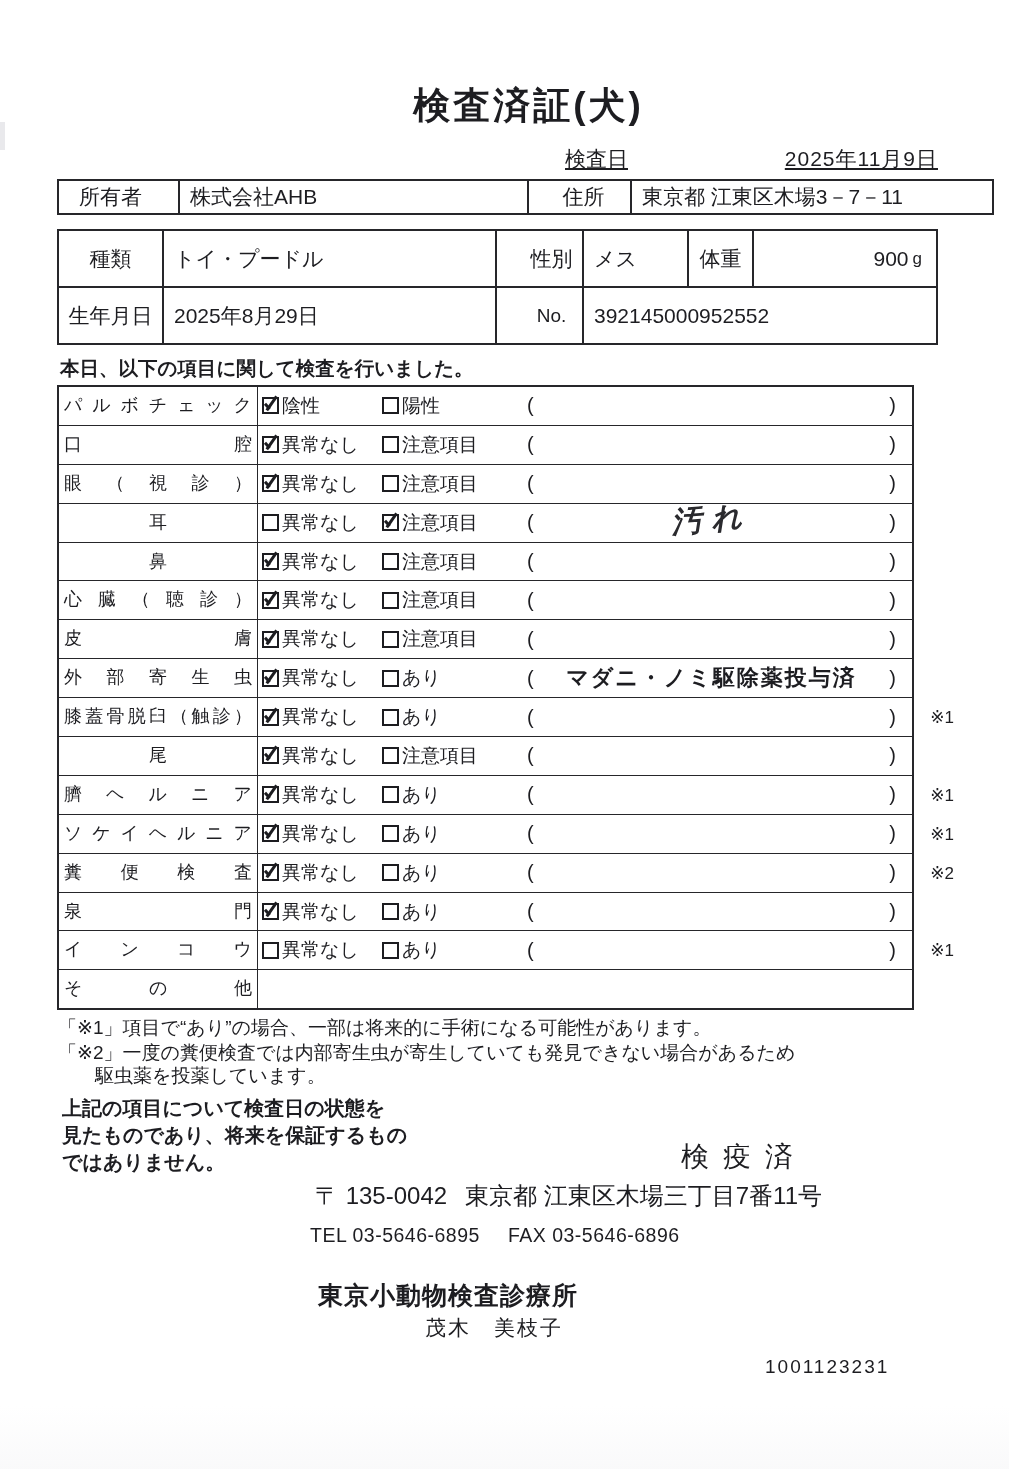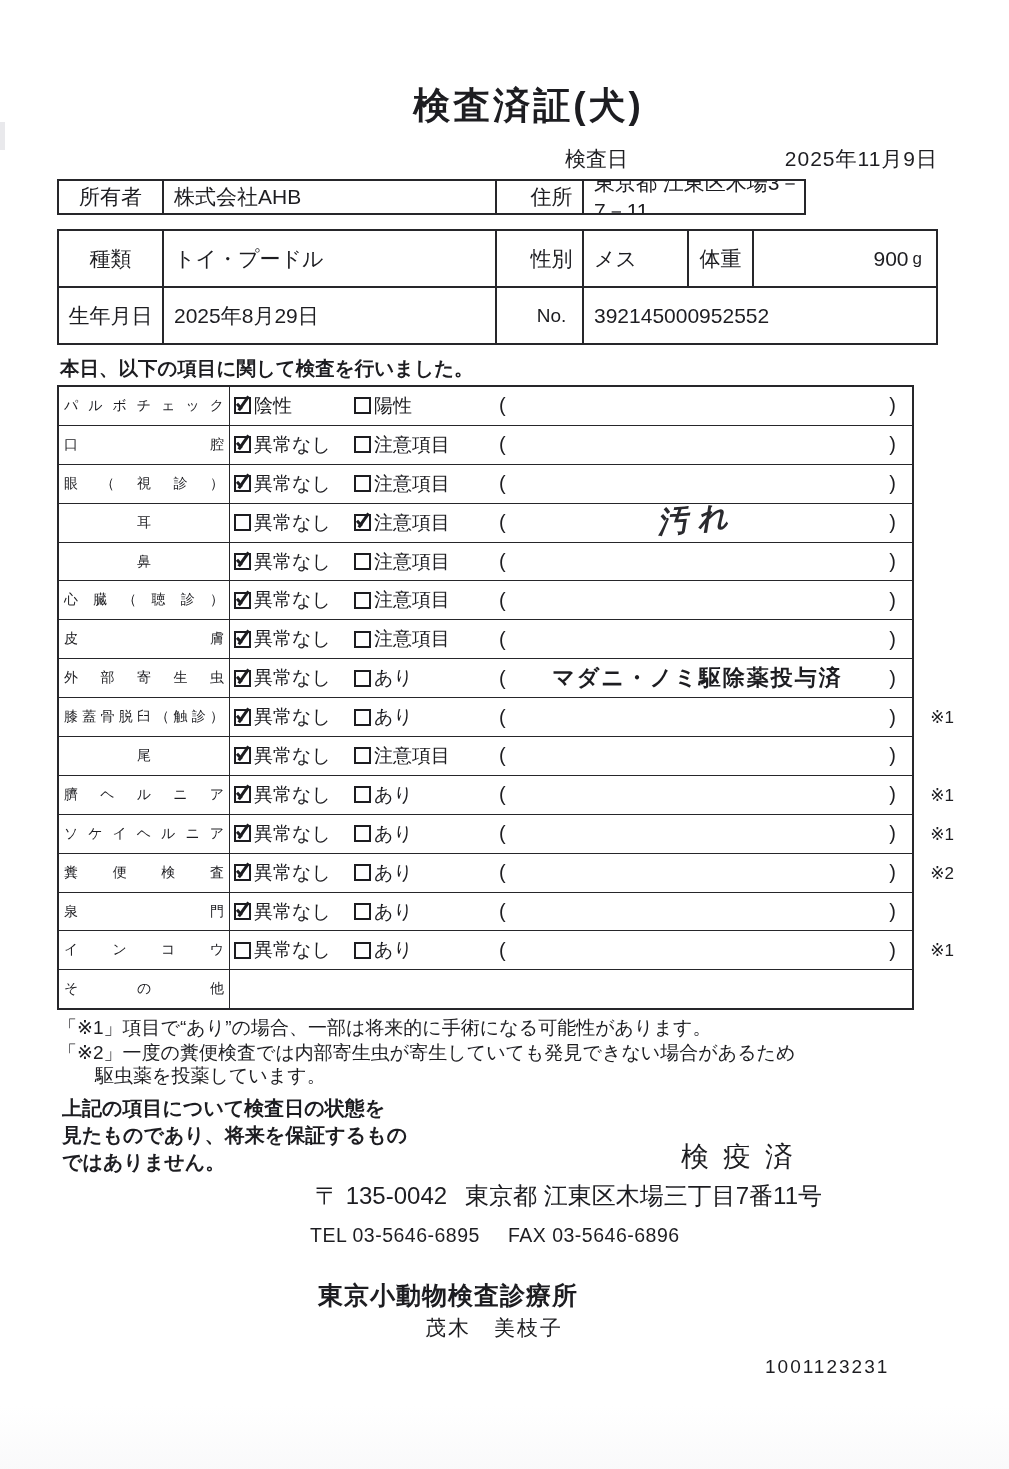--- a/index.html
+++ b/index.html
@@ -11,26 +11,26 @@
     overflow:hidden;
   }
   .page { position:relative; width:1009px; height:1469px;
     background:linear-gradient(#ffffff 90%, #f2f2f4 100%); }
   .edge-mark { position:absolute; left:0; top:38px; width:5px; height:28px; background:#e9e9ec; }
 
   h1.title { margin:84px 0 0 0; text-align:center; font-size:37px; font-weight:600;
     letter-spacing:3px; line-height:44px;padding-left:48px; }
 
   .exam-row { margin:17px 0 0 57px; width:881px; display:flex; align-items:baseline;
-    font-size:21px; font-weight:500; height:26px; }
+    font-size:21px; font-weight:500; height:26px;text-decoration:underline; }
   .exam-row .lab { margin-left:508px; }
   .exam-row .val { margin-left:auto; letter-spacing:1px; }
 
-  .hdr-table { display:flex; margin:8px 0 0 57px; width:749px;
-    border:2px solid #26262a; box-sizing:border-box; background:#fff; }
+  .hdr-table { display:flex; margin:8px 0 0 57px; width:937px;
+    border:2px solid #26262a; box-sizing:border-box; background:#fff;gap:16px; }
   .cell { box-sizing:border-box; border-left:2px solid #26262a; display:flex;
     align-items:center; font-size:21px; font-weight:500; height:32px; overflow:hidden; }
   .cell:first-child { border-left:none; }
   .cell.lab { justify-content:center; }
   .cell.val { padding-left:10px; }
   .w103{width:103px;flex:none;} .w333{width:333px;flex:none;} .w87{width:87px;flex:none;padding-left:24px;}
   .w105{width:105px;flex:none;} .w65{width:65px;flex:none;} .wflex{flex:1;}
 
   .t2 { margin:14px 0 0 57px; width:881px; border:2px solid #26262a;
     box-sizing:border-box; background:#fff; }
@@ -41,22 +41,22 @@
   .cell .unit { font-size:17px; }
   .cell.no-lab { font-size:19px; }
 
   .intro { margin:10px 0 0 60px; font-size:19.5px; font-weight:600; line-height:26px; }
 
   .cl-table { margin:4px 0 0 57px; width:853px; border:2px solid #26262a;
     box-sizing:content-box; background:#fff; }
   .cl-row { display:flex; height:37.9px; border-top:1.7px solid #26262a;
     position:relative; align-items:stretch; }
   .cl-row:first-child { border-top:none; }
-  .cl-item { width:171px; flex:none; border-right:1.7px solid #26262a;
-    box-sizing:border-box; padding:0 5px; font-size:14px; font-weight:500;
+  .cl-item { width:199px; flex:none; border-right:1.7px solid #26262a;
+    box-sizing:border-box; padding:0 5px; font-size:18px; font-weight:500;
     line-height:36px; white-space:nowrap; overflow:hidden; }
   .cl-item.spread { text-align:justify; text-align-last:justify; text-justify:inter-character; }
   .cl-item.center { text-align:center; text-align-last:center; }
   .cl-body { flex:1; display:flex; align-items:center; padding-left:4px; }
   .cl-opt { display:flex; align-items:center; gap:3px; font-size:19px; font-weight:500;
     flex:none; box-sizing:border-box; }
   .cl-opt1 { width:120px; }
   .cl-opt2 { width:145px; }
   .cb { display:inline-block; width:13px; height:13px; border:2px solid #1c1c20;
     position:relative; flex:none; background:#fff; }

